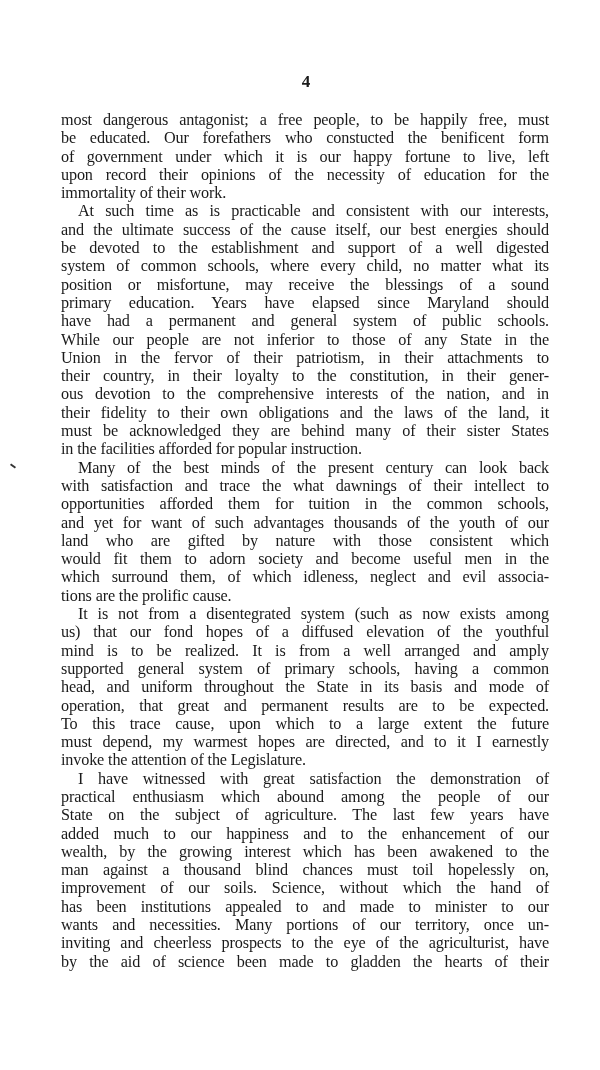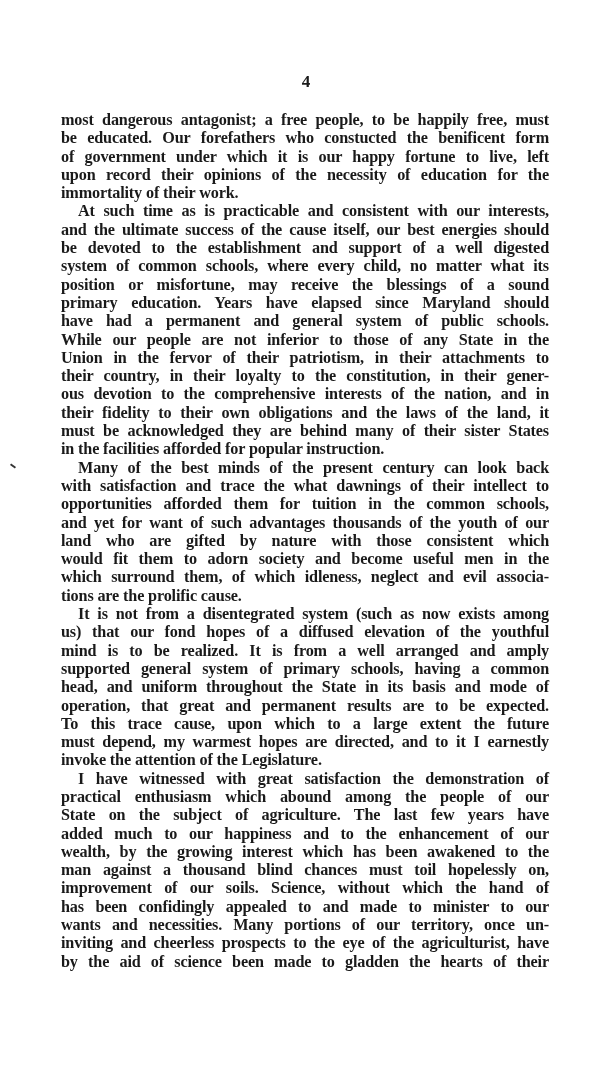--- a/index.html
+++ b/index.html
@@ -16,21 +16,21 @@
     padding-left: 12px; box-sizing: border-box;
   }
   .body-text {
     position: absolute; top: 111px; left: 61px; width: 488px;
     font-size: 16.2px; line-height: 18.3px;
     text-align: justify; letter-spacing: -0.15px;
   }
   .line {
     display: block; white-space: nowrap;
     text-align: justify; text-align-last: justify;
-    height: 18.3px; overflow: visible; font-weight: bold;
+    height: 18.3px; overflow: visible;
   }
   .line.last { text-align-last: left; }
   .line.indent { padding-left: 17px; }
   .mark {
     position: absolute; left: 10px; top: 465px; width: 6px; height: 2px;
     background: #333; transform: rotate(35deg);
   }
 </style>
 </head>
 <body>
@@ -84,19 +84,19 @@
         <span class="line last">invoke the attention of the Legislature.</span>
       </div>
       <div>
         <span class="line indent">I have witnessed with great satisfaction the demonstration of</span>
         <span class="line">practical enthusiasm which abound among the people of our</span>
         <span class="line">State on the subject of agriculture.   The last few years have</span>
         <span class="line">added much to our happiness and to the enhancement of our</span>
         <span class="line">wealth, by the growing interest which has been awakened to the</span>
         <span class="line">man against a thousand blind chances must toil hopelessly on,</span>
         <span class="line">improvement of our soils.   Science, without which the hand of</span>
-        <span class="line">has been confidingly appealed to and made to minister to our</span>
+        <span class="line">has been institutions appealed to and made to minister to our</span>
         <span class="line">wants and necessities.   Many portions of our territory, once un-</span>
         <span class="line">inviting and cheerless prospects to the eye of the agriculturist, have</span>
         <span class="line">by the aid of science been made to gladden the hearts of their</span>
       </div>
     </div>
 </div>
 
 </body></html>

